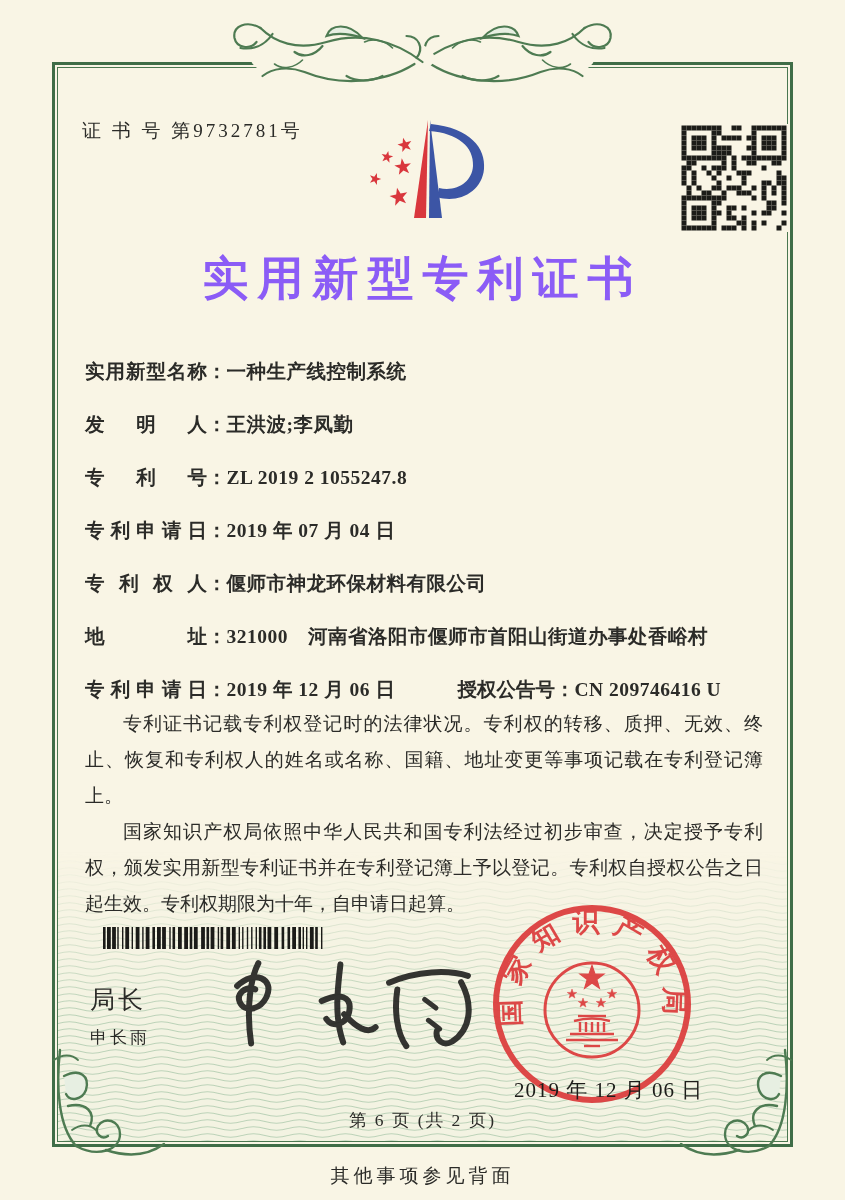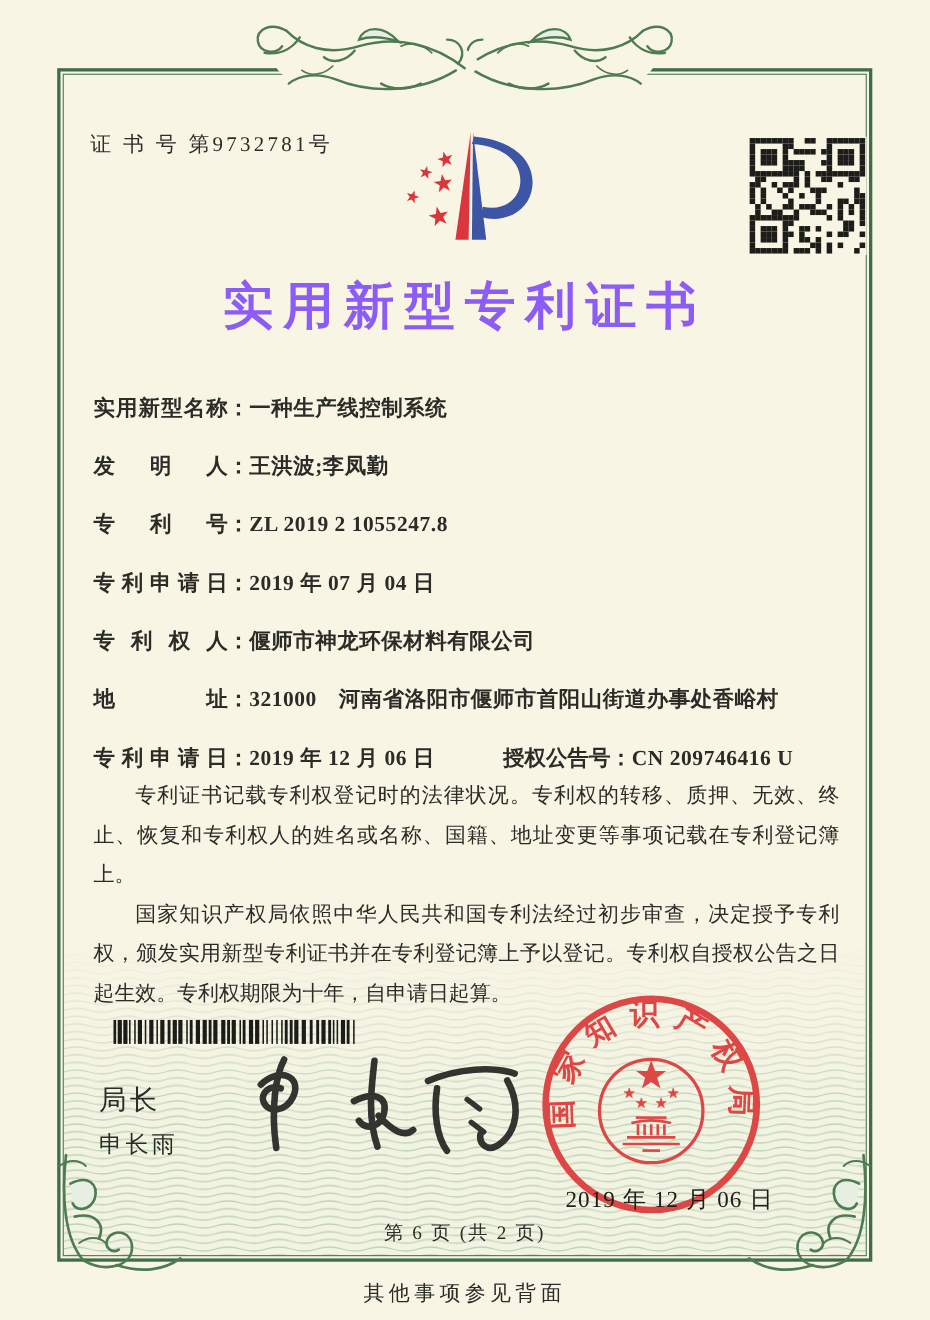--- a/index.html
+++ b/index.html
@@ -41,21 +41,21 @@
   .row .g2{margin-left:62px;display:flex;}
   
   .paras{
     position:absolute;left:85px;top:706px;width:678px;z-index:3;
     font-size:19px;line-height:36px;text-align:justify;
   }
   .paras p{margin:0;text-indent:2em;}
   
   .barcode{position:absolute;left:103px;top:927px;width:224px;height:22px;z-index:3;}
   .director-title{position:absolute;left:90px;top:983px;font-size:25px;letter-spacing:3px;z-index:3;}
-  .director-name{position:absolute;left:90px;top:1026px;font-size:21px;letter-spacing:3px;z-index:3;}
+  .director-name{position:absolute;left:90px;top:1026px;font-size:17px;letter-spacing:3px;z-index:3;}
   .signature{position:absolute;left:222px;top:942px;width:260px;height:135px;z-index:3;transform:rotate(-2deg);}
   .seal{position:absolute;left:486px;top:898px;width:212px;height:212px;z-index:3;opacity:.93;}
   .seal-date{position:absolute;left:514px;top:1076px;font-size:21px;letter-spacing:1px;z-index:5;color:#1d1d1a;}
   .pagenum{position:absolute;left:0;right:0;top:1108px;text-align:center;font-size:17.5px;letter-spacing:2px;z-index:3;}
   .backnote{position:absolute;left:0;right:0;top:1163px;text-align:center;font-size:19px;letter-spacing:4px;z-index:3;}
   
   .dragon{position:absolute;left:225px;top:12px;width:395px;height:82px;z-index:4;}
   .fl-left{position:absolute;left:46px;top:1046px;width:120px;height:120px;z-index:4;}
   .fl-right{position:absolute;left:679px;top:1046px;width:120px;height:120px;z-index:4;transform:scaleX(-1);}
 </style>

